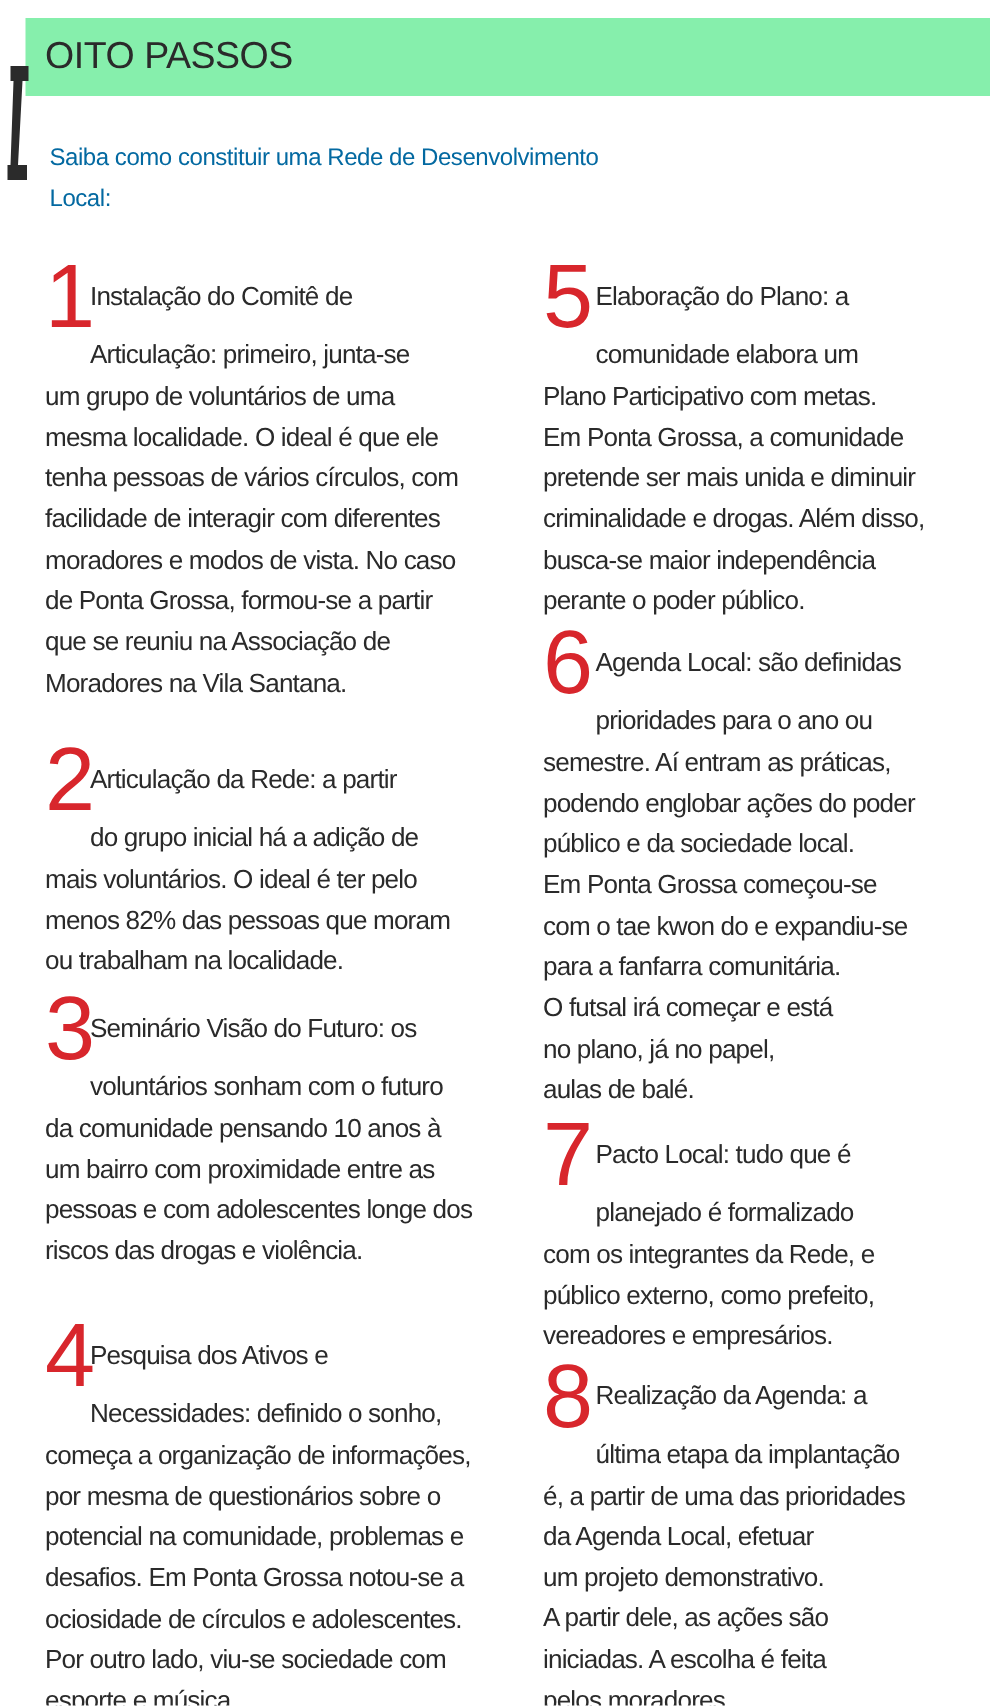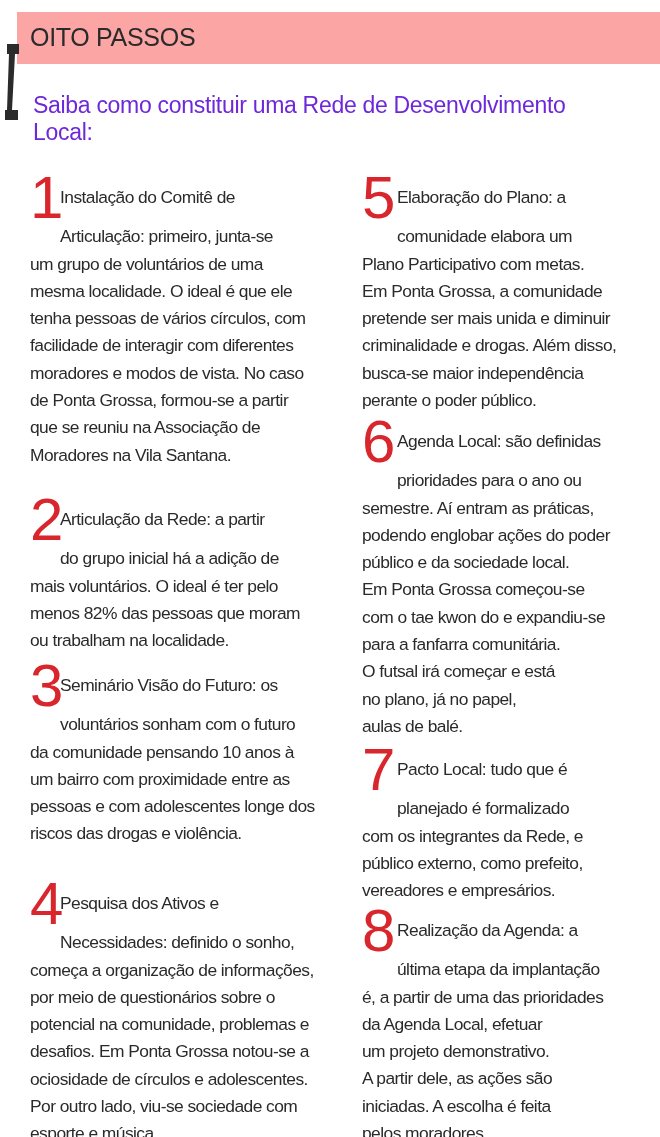--- a/index.html
+++ b/index.html
@@ -2,33 +2,33 @@
 <html><head>
 <meta charset="utf-8">
 <style>
   html, body { margin: 0; padding: 0; background: #ffffff; }
   body {
     width: 660px; height: 1137px; overflow: hidden; position: relative;
     font-family: "Liberation Sans", sans-serif; color: #2b2b2b;
   }
   .header-bar {
     position: absolute; left: 17px; top: 12px; width: 643px; height: 52px;
-    background: #fca5a5;
+    background: #86efac;
   }
   .header-title {
     position: absolute; left: 13px; top: 11px;
     font-size: 25px; color: #2a2a2a; letter-spacing: -0.3px;
     font-family: "Liberation Sans", sans-serif;
   }
   .bracket {
     position: absolute; left: 4px; top: 44px; width: 16px; height: 76px;
   }
   .intro {
     position: absolute; left: 33px; top: 92px; width: 560px;
-    font-size: 23px; line-height: 27px; color: #6d28d9; letter-spacing: -0.3px;
+    font-size: 16px; line-height: 27px; color: #0369a1; letter-spacing: -0.3px;
   }
   .column { position: absolute; top: 172px; }
   .col-left { left: 30px; width: 310px; }
   .col-right { left: 362px; width: 300px; }
   .step {
     position: absolute; left: 0; width: 100%;
     font-size: 17.4px; line-height: 27.3px; color: #2a2a2a; letter-spacing: -0.55px;
     white-space: nowrap;
   }
   .step .num {
@@ -89,21 +89,21 @@
     <span class="line">um bairro com proximidade entre as</span>
     <span class="line">pessoas e com adolescentes longe dos</span>
     <span class="line">riscos das drogas e violência.</span>
   </div>
 
   <div class="step" style="top:706px;">
     <span class="num">4</span>
     <span class="line indent">Pesquisa dos Ativos e</span>
     <span class="line indent">Necessidades: definido o sonho,</span>
     <span class="line">começa a organização de informações,</span>
-    <span class="line">por meio de questionários sobre o</span>
+    <span class="line">por mesma de questionários sobre o</span>
     <span class="line">potencial na comunidade, problemas e</span>
     <span class="line">desafios. Em Ponta Grossa notou-se a</span>
     <span class="line">ociosidade de círculos e adolescentes.</span>
     <span class="line">Por outro lado, viu-se sociedade com</span>
     <span class="line">esporte e música.</span>
   </div>
 </div>
 
 <div class="column col-right">
 

